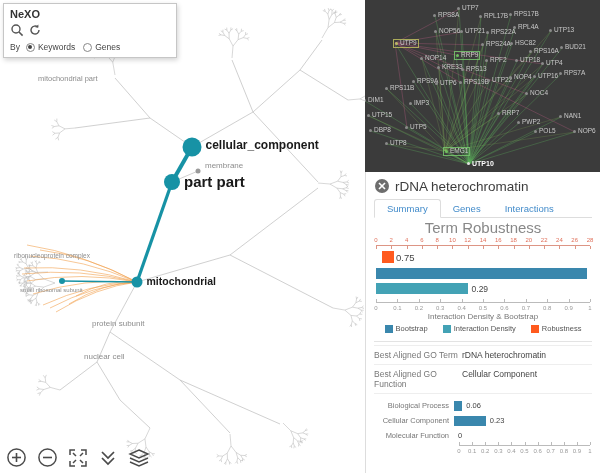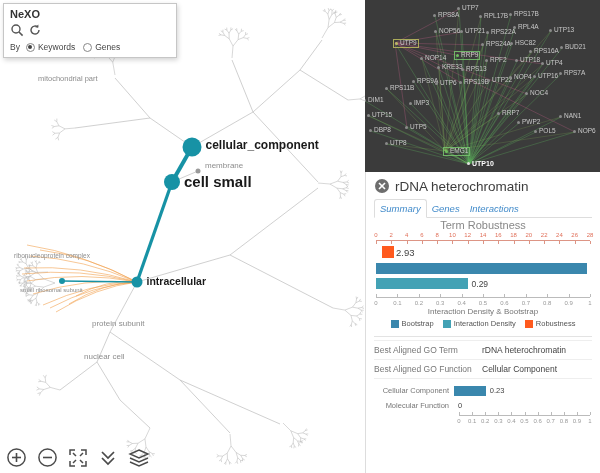--- a/index.html
+++ b/index.html
@@ -44,52 +44,52 @@
   .gene.hl-green { border:1px solid rgba(120,200,110,.85); padding:0 1px; }
   .gene.hl-yellow { border:1px solid rgba(190,190,95,.85); padding:0 1px; }
   .gene.hl-bright { color:#ffffff; font-weight:bold; font-size:7px; }
 
   
   .detail-pane { position:absolute; left:365px; top:172px; width:235px; height:301px; background:#fff;
     border-left:1px solid #ddd; padding:6px 8px 0 8px; overflow:hidden; }
   .detail-header { display:flex; align-items:center; gap:5px; }
   .detail-title { font-size:13.5px; color:#3d3d3d; }
   .tabs { display:flex; align-items:flex-end; border-bottom:1px solid #ddd; margin-top:5px; font-size:9.5px; }
-  .tab { color:#428bca; padding:3px 5px; cursor:pointer;font-style:italic; }
+  .tab { color:#428bca; padding:3px 12px; cursor:pointer; }
   .tab.active { border:1px solid #ddd; border-bottom:1px solid #fff; border-radius:3px 3px 0 0;
     margin-bottom:-1px; background:#fff; }
   .term-id { font-size:9.5px; color:#888; margin-top:4px; }
-  .chart-title { font-size:11px; color:#888; text-align:center; margin-top:1px; }
+  .chart-title { font-size:15px; color:#888; text-align:center; margin-top:1px; }
 
   .rchart { position:relative; height:100px; margin-top:1px; }
   .axis-top { position:absolute; left:2px; right:2px; top:8px; border-bottom:1px solid #dd9585; }
   .axis-top .num { position:absolute; top:-8px; font-size:6px; color:#e0705a; transform:translateX(-50%); }
   .axis-top .tick { position:absolute; top:1px; width:1px; height:3px; background:#dd9585; }
   .rob-marker { position:absolute; top:14px; width:12px; height:12px; }
   .rob-label { position:absolute; top:15px; font-size:9.5px; color:#444; }
   .bar { position:absolute; left:2px; height:11px; }
   #bar-bootstrap { top:31px; }
   #bar-density { top:46px; }
   #density-label { position:absolute; top:47px; font-size:8.5px; color:#444; }
   .axis-bottom { position:absolute; left:2px; right:2px; top:65px; border-top:1px solid #bbb; }
   .axis-bottom .tick { position:absolute; top:-4px; width:1px; height:3px; background:#bbb; }
   .axis-bottom .num { position:absolute; top:2px; font-size:6px; color:#999; transform:translateX(-50%); }
   .axis-caption { position:absolute; left:0; right:0; top:75px; text-align:center; font-size:8px; color:#777; }
-  .legend { position:absolute; left:0; right:0; top:87px; display:flex; justify-content:center; gap:9px;
+  .legend { position:absolute; left:0; right:0; top:87px; display:flex; justify-content:center; gap:15px;
     font-size:7.5px; color:#555; align-items:center; }
   .lg-item { display:flex; align-items:center; }
   .lg-sq { width:8px; height:8px; margin-right:3px; display:inline-block; flex:none; }
 
   .divider { border-top:1px solid #e3e3e3; margin:4px 0 3px 0; }
   .section-heading { font-size:10.5px; color:#555; margin:2px 0; }
 
   .go-table { font-size:8.5px; margin:2px 0 0 0; }
   .go-row { display:flex; border-top:1px solid #eee; padding:4px 0; }
   .go-row.last { border-bottom:1px solid #eee; }
-  .go-label { width:108px; color:#777; flex:none; }
+  .go-label { width:88px; color:#777; flex:none; }
   .go-value { color:#444; }
 
   .achart { margin-top:4px; }
   .arow { display:flex; align-items:center; height:15px; }
   .alabel { width:80px; text-align:right; font-size:7.5px; color:#777; padding-right:5px; flex:none; }
   .atrack { flex:1; position:relative; height:10px; }
   .abar { position:absolute; left:0; top:0; height:10px; }
   .aval { position:absolute; top:0; font-size:7.5px; color:#444; line-height:10px; }
   .axis2 { position:relative; margin-left:85px; margin-right:2px; height:12px; border-top:1px solid #bbb; margin-top:2px; }
   .axis2 .tick { position:absolute; top:-4px; width:1px; height:3px; background:#bbb; }
@@ -669,22 +669,22 @@
         <line x1="172" y1="182" x2="137" y2="282" stroke="#1792a5" stroke-width="3.2"></line>
         <line x1="137" y1="282" x2="62" y2="281" stroke="#1792a5" stroke-width="1.6"></line>
         <circle cx="62" cy="281" r="3" fill="#1792a5"></circle>
         <circle cx="192" cy="147" r="9.5" fill="#1792a5"></circle>
         <circle cx="172" cy="182" r="8" fill="#1792a5"></circle>
         <circle cx="137" cy="282" r="5.5" fill="#1792a5"></circle>
         <circle cx="198" cy="171" r="2.5" fill="#9a9a9a"></circle>
       </svg>
     <div id="tree-nodes">
         <div class="tree-label" style="left: 205.5px; top: 137.7px; font-size: 12px;">cellular_component</div>
-        <div class="tree-label" style="left: 184px; top: 172.7px; font-size: 15px;">cell small</div>
-        <div class="tree-label" style="left: 146.5px; top: 275.49px; font-size: 10.5px;">intracellular</div>
+        <div class="tree-label" style="left: 184px; top: 172.7px; font-size: 15px;">part part</div>
+        <div class="tree-label" style="left: 146.5px; top: 275.49px; font-size: 10.5px;">mitochondrial</div>
         <div class="gray-label" style="left: 38px; top: 73.5px; font-size: 7.5px;">mitochondrial part</div>
         <div class="gray-label" style="left: 205px; top: 161.2px; font-size: 8px;">membrane</div>
         <div class="gray-label" style="left: 14px; top: 252.1px; font-size: 6.5px;">ribonucleoprotein complex</div>
         <div class="gray-label" style="left: 20px; top: 287.4px; font-size: 6px;">small ribosomal subunit</div>
         <div class="gray-label" style="left: 92px; top: 319.2px; font-size: 8px;">protein subunit</div>
         <div class="gray-label" style="left: 84px; top: 352.2px; font-size: 8px;">nuclear cell</div>
       </div>
 
     <div class="search-card">
       <div class="search-title">NeXO</div>
@@ -1058,21 +1058,21 @@
           <span class="num" style="left: 78.5714%;">22</span>
           <span class="tick" style="left: 78.5714%;"></span>
           <span class="num" style="left: 85.7143%;">24</span>
           <span class="tick" style="left: 85.7143%;"></span>
           <span class="num" style="left: 92.8571%;">26</span>
           <span class="tick" style="left: 92.8571%;"></span>
           <span class="num" style="left: 100%;">28</span>
           <span class="tick" style="left: 100%;"></span>
         </div>
       <div class="rob-marker" id="rob-marker" style="background: rgb(255, 90, 30); left: calc(5.67857% - 4px);"></div>
-      <span class="rob-label" id="rob-label" style="left: 22px;">2.93</span>
+      <span class="rob-label" id="rob-label" style="left: 22px;">0.75</span>
       <div class="bar" id="bar-bootstrap" style="width: 97%; background: rgb(58, 135, 173);"></div>
       <div class="bar" id="bar-density" style="width: 42%; background: rgb(67, 162, 181);"></div>
       <span id="density-label" style="left: calc(42% + 6px);">0.29</span>
       <div class="axis-bottom" id="axis-bottom">
           <span class="tick" style="left: 0%;"></span>
           <span class="num" style="left: 0%;">0</span>
           <span class="tick" style="left: 10%;"></span>
           <span class="num" style="left: 10%;">0.1</span>
           <span class="tick" style="left: 20%;"></span>
           <span class="num" style="left: 20%;">0.2</span>
@@ -1117,20 +1117,27 @@
           <span class="go-value">rDNA heterochromatin</span>
         </div>
         <div class="go-row last">
           <span class="go-label">Best Aligned GO Function</span>
           <span class="go-value">Cellular Component</span>
         </div>
       </div>
 
     <div class="achart" id="achart">
         <div class="arow">
+          <span class="alabel">Biological Process</span>
+          <span class="atrack">
+            <span class="abar" style="width: 6%; background: rgb(58, 135, 173);"></span>
+            <span class="aval" style="left: calc(6% + 4px);">0.06</span>
+          </span>
+        </div>
+        <div class="arow">
           <span class="alabel">Cellular Component</span>
           <span class="atrack">
             <span class="abar" style="width: 23%; background: rgb(58, 135, 173);"></span>
             <span class="aval" style="left: calc(23% + 4px);">0.23</span>
           </span>
         </div>
         <div class="arow">
           <span class="alabel">Molecular Function</span>
           <span class="atrack">
             <span class="abar" style="width: 0%; background: rgb(58, 135, 173);"></span>

